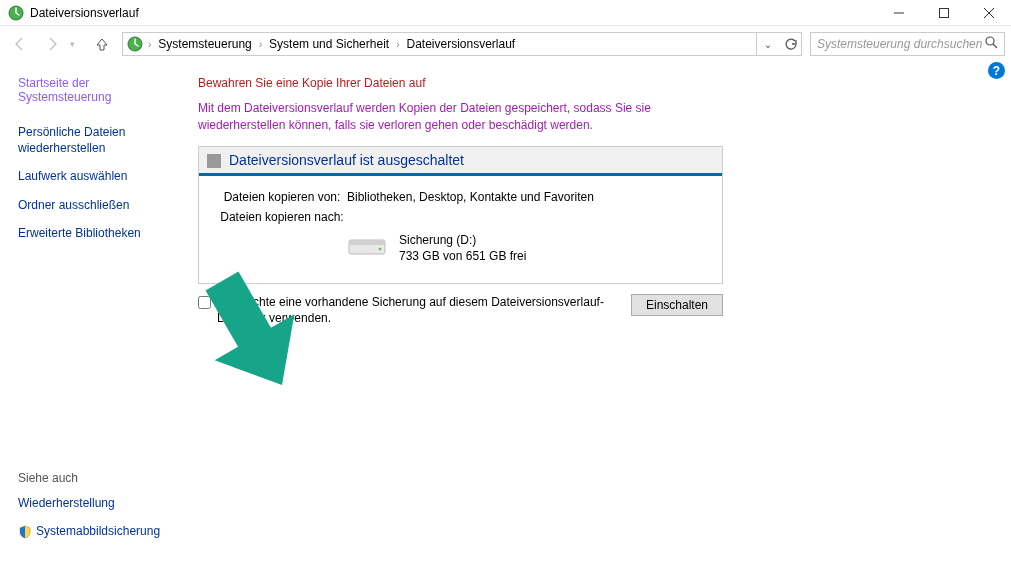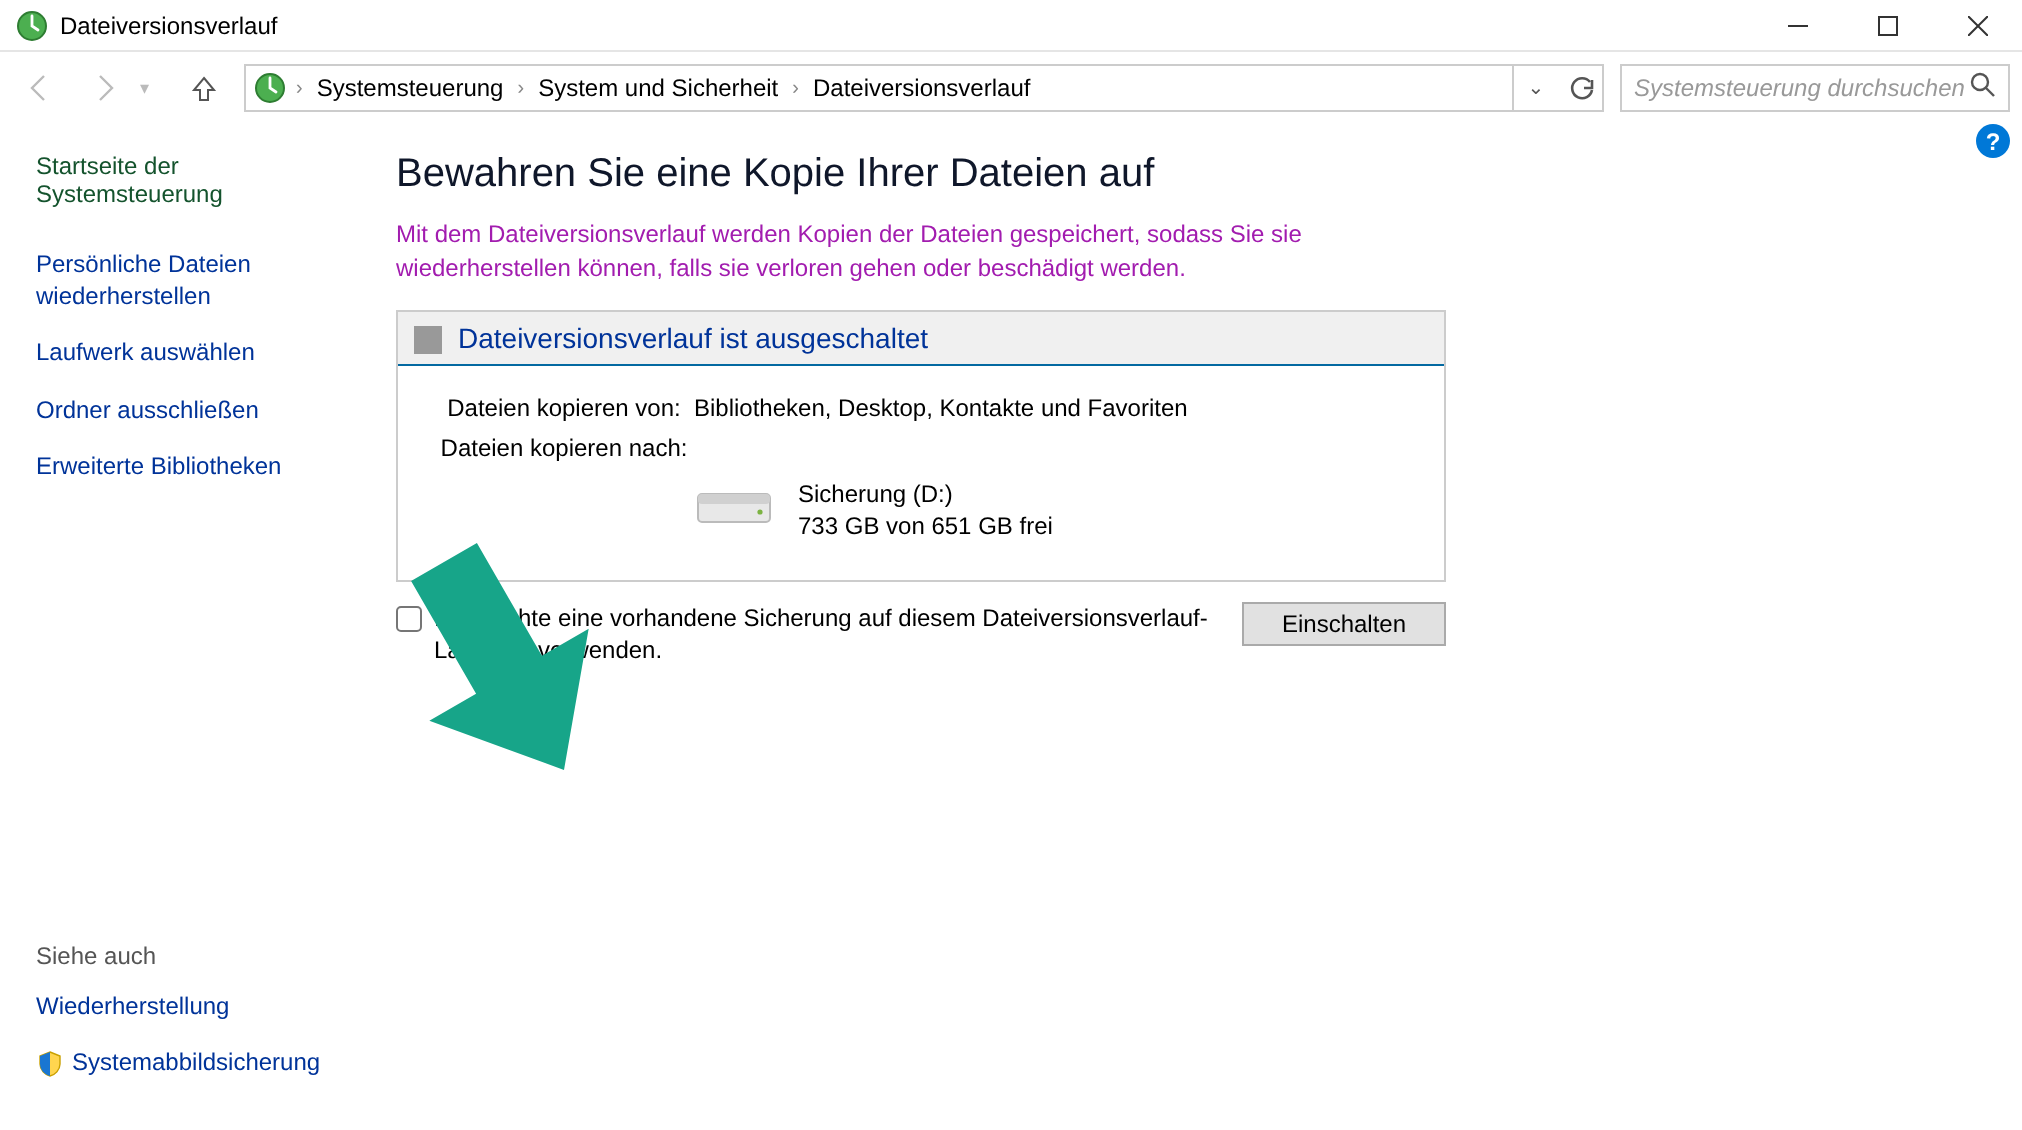--- a/index.html
+++ b/index.html
@@ -27,47 +27,47 @@
     .searchbox { width: 195px; height: 24px; border: 1px solid #ccc; display: flex; align-items: center; padding: 0 6px; color: #888; }
     .searchbox input { border: none; outline: none; width: 100%; font-size: 12px; color: #4c1d95; font-style: italic; }
     .searchbox input::placeholder { color: #999; font-style: italic; }
     .search-icon { color: #555; }
 
     
     .content { display: flex; height: calc(100% - 62px); }
 
     
     .sidebar { width: 198px; padding: 14px 18px; display: flex; flex-direction: column; }
-    .sidebar-start { color: #14532d; margin-bottom: 20px; font-size: 12px; }
+    .sidebar-start { color: #8b5cf6; margin-bottom: 20px; font-size: 12px; }
     .sidebar-link { color: #003399; margin-bottom: 12px; font-size: 12px; cursor: pointer; line-height: 1.35; }
     .sidebar-spacer { flex: 1; }
     .see-also-header { color: #555; margin-bottom: 10px; }
     .shield { width: 14px; height: 14px; display: inline-block; vertical-align: middle; margin-right: 4px; }
 
     
     .main { flex: 1; padding: 14px 28px 14px 0; position: relative; }
-    .main h1 { color: #0f172a; font-size: 20px; font-weight: normal; margin-bottom: 10px; }
+    .main h1 { color: #b91c1c; font-size: 12px; font-weight: normal; margin-bottom: 10px; }
     .main .desc { font-size: 12px; color: #a21caf; margin-bottom: 12px; max-width: 520px; line-height: 1.4; }
 
     .status-box { border: 1px solid #ccc; width: 525px; }
-    .status-header { background: #f0f0f0; border-bottom: 1px solid #0369a1; padding: 5px 8px; display: flex; align-items: flex-end; }
+    .status-header { background: #f0f0f0; border-bottom: 3px solid #0369a1; padding: 5px 8px; display: flex; align-items: flex-end; }
     .status-tile { width: 14px; height: 14px; background: #999; margin-right: 8px; }
     .status-title { color: #003399; font-size: 14px; }
     .status-body { padding: 14px 18px 18px 18px; }
     .row { display: flex; margin-bottom: 6px; font-size: 12px; }
     .row-label { width: 130px; text-align: center; }
     .drive-row { display: flex; align-items: flex-start; margin-top: 8px; }
     .drive-icon { width: 40px; margin-left: 130px; margin-right: 12px; }
     .drive-info { font-size: 12px; line-height: 1.4; }
 
     .below-box { display: flex; align-items: flex-start; width: 525px; margin-top: 10px; gap: 10px; }
     .checkbox-wrap { display: flex; align-items: flex-start; gap: 6px; flex: 1; }
     .checkbox-wrap input { margin-top: 2px; }
     .checkbox-label { font-size: 12px; line-height: 1.35; }
-    .enable-btn { width: 102px; height: 22px; border: 1px solid #aaa; background: #e1e1e1; font-size: 12px; cursor: default; }
+    .enable-btn { width: 92px; height: 22px; border: 1px solid #aaa; background: #e1e1e1; font-size: 12px; cursor: default; }
 
     .help-icon { position: absolute; top: 0; right: 6px; width: 17px; height: 17px; background: #0078d7; border-radius: 50%; color: #fff; display: flex; align-items: center; justify-content: center; font-size: 12px; font-weight: bold; }
 
     
     .arrow-annotation { position: absolute; left: 203px; top: 263px; pointer-events: none; }
   </style>
 </head>
 <body>
 
 <div class="titlebar">

